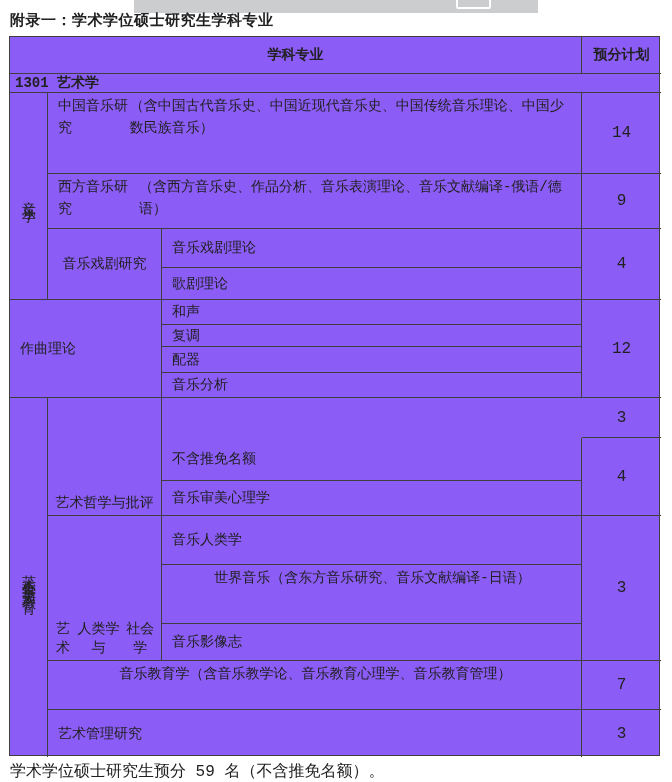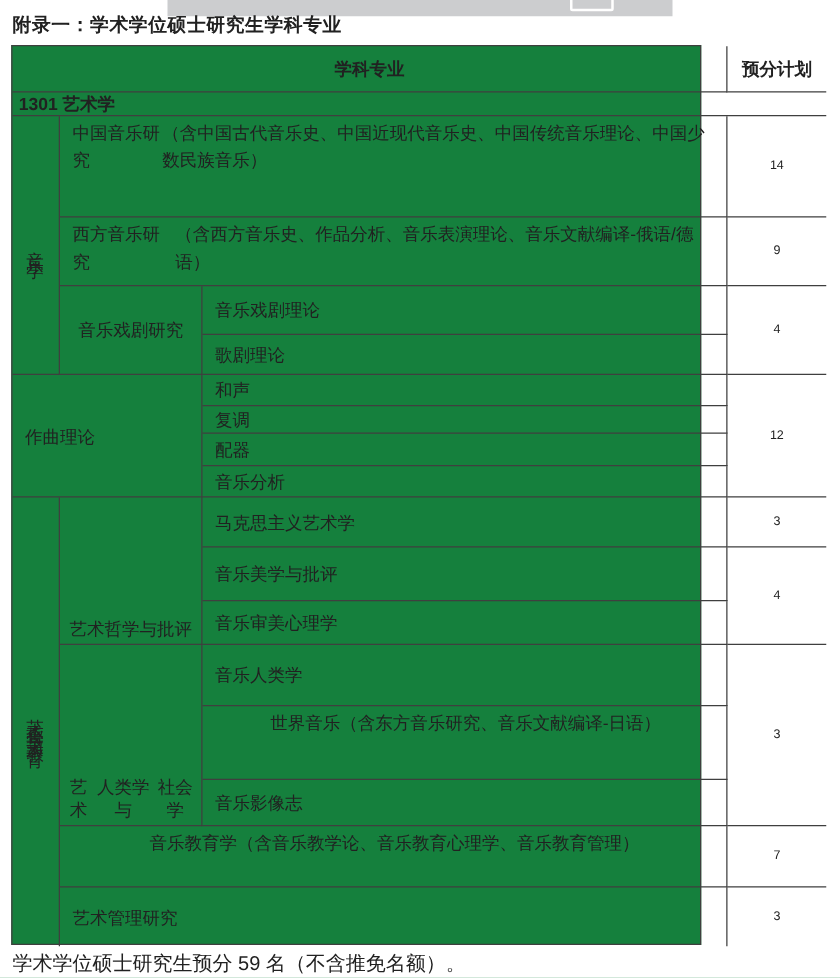--- a/index.html
+++ b/index.html
@@ -1,52 +1,52 @@
 <!DOCTYPE html>
 <html><head>
 <meta charset="utf-8">
 <style>
   html,body { margin:0; padding:0; background:#ffffff; }
   .canvas {
     position:relative; width:672px; height:782px; background:#ffffff;
-    font-family:Liberation Sans, sans-serif;
+    font-family:Liberation Mono, monospace;
     color:#212121; overflow:hidden;
   }
   
   .topbar { position:absolute; left:134px; top:0; width:404px; height:13px; background:#cccdcf; }
   .topbar-btn {
     position:absolute; left:322px; top:-4px; width:31px; height:9px;
     border:2px solid #ffffff; border-radius:2px; background:transparent;
   }
   .doc-title {
     position:absolute; left:10px; top:11px; font-size:15px; font-weight:bold;
     letter-spacing:0.5px; white-space:nowrap;
   }
   .grid-table {
-    position:absolute; left:9px; top:36px; width:552px; height:720px;
+    position:absolute; left:9px; top:36px; width:651px; height:720px;
     display:grid; box-sizing:border-box;
     grid-template-columns:38px 114px 420px 79px;
     grid-template-rows:37px 19px 81px 55px 39px 32px 25px 22px 26px 25px 40px 43px 35px 49px 59px 37px 49px 47px;
-    border:1px solid #3f3f3f; background:#15803d;
+    border:1px solid #3f3f3f; background:#8b5cf6;
   }
   .c {
     border-right:1px solid #3f3f3f; border-bottom:1px solid #3f3f3f;
     box-sizing:border-box; display:flex; align-items:center;
     padding:2px 8px 2px 10px; font-size:14px; line-height:22px; overflow:hidden;
   }
   .no-r { border-right:none; }
   .no-b { border-bottom:none; }
   .bold { font-weight:bold; }
   .ctr { justify-content:center; text-align:center; padding:2px 3px; }
   .col { align-items:flex-start; justify-content:center; }
   .col.ctr { align-items:flex-end; }
   .vcell { justify-content:center; padding:2px; }
   .vtext { writing-mode:vertical-rl; text-orientation:upright; letter-spacing:4px; line-height:1; }
   .stack { line-height:19px; }
-  .plan { justify-content:center; text-align:center; padding:2px; font-size:10px; }
+  .plan { justify-content:center; text-align:center; padding:2px; font-size:16px; }
   .hdr-plan { flex-direction:row; justify-content:center; line-height:17px; }
   .footnote { position:absolute; left:10px; top:761px; font-size:16px; white-space:nowrap; }
 </style>
 </head>
 <body>
 
 <div class="canvas">
 
   <div class="topbar">
     <div class="topbar-btn"></div>
@@ -94,23 +94,22 @@
 
     <div class="c vcell no-b" style="grid-area:11/1/19/2">
       <span class="vtext" style="letter-spacing:3px;">艺术哲学与艺术教育</span>
     </div>
 
     <div class="c col ctr stack" style="grid-area:11/2/14/3">
       <span>艺术</span>
       <span>哲学与</span>
       <span>批评</span>
     </div>
-    <div class="c" style="grid-area:11/3/12/4">马克思主义艺术学</div>
     <div class="c plan no-r" style="grid-area:11/4/12/5">3</div>
-    <div class="c" style="grid-area:12/3/13/4">音乐美学与批评</div>
+    <div class="c" style="grid-area:12/3/13/4">不含推免名额</div>
     <div class="c plan no-r" style="grid-area:12/4/14/5">4</div>
     <div class="c" style="grid-area:13/3/14/4">音乐审美心理学</div>
 
     <div class="c col ctr stack" style="grid-area:14/2/17/3">
       <span>艺术</span>
       <span>人类学与</span>
       <span>社会学</span>
     </div>
     <div class="c" style="grid-area:14/3/15/4">音乐人类学</div>
     <div class="c col" style="grid-area:15/3/16/4">

